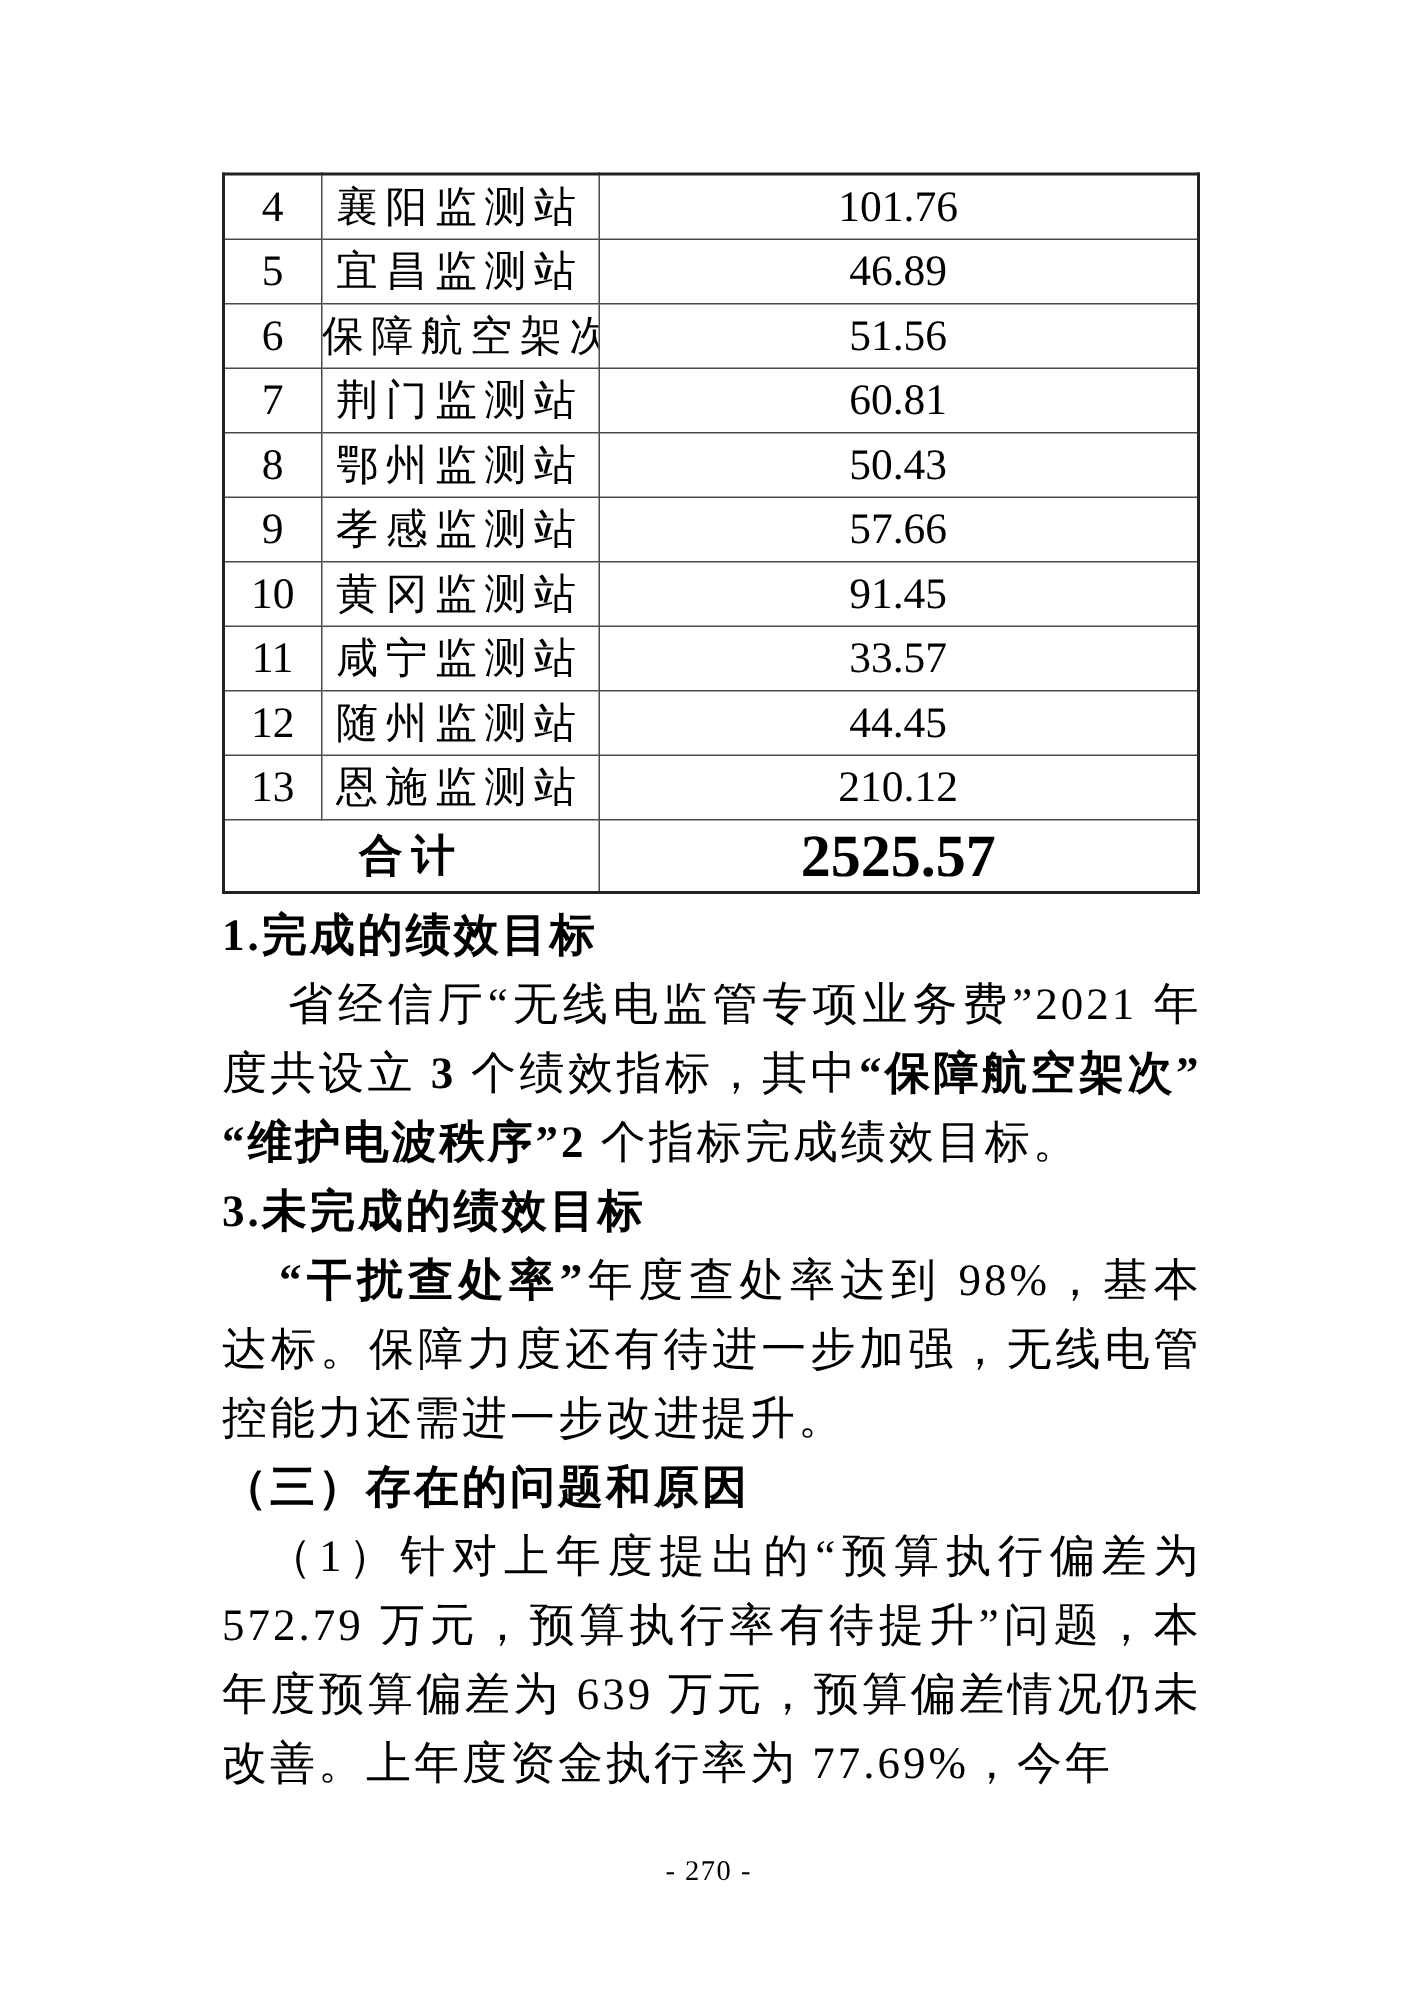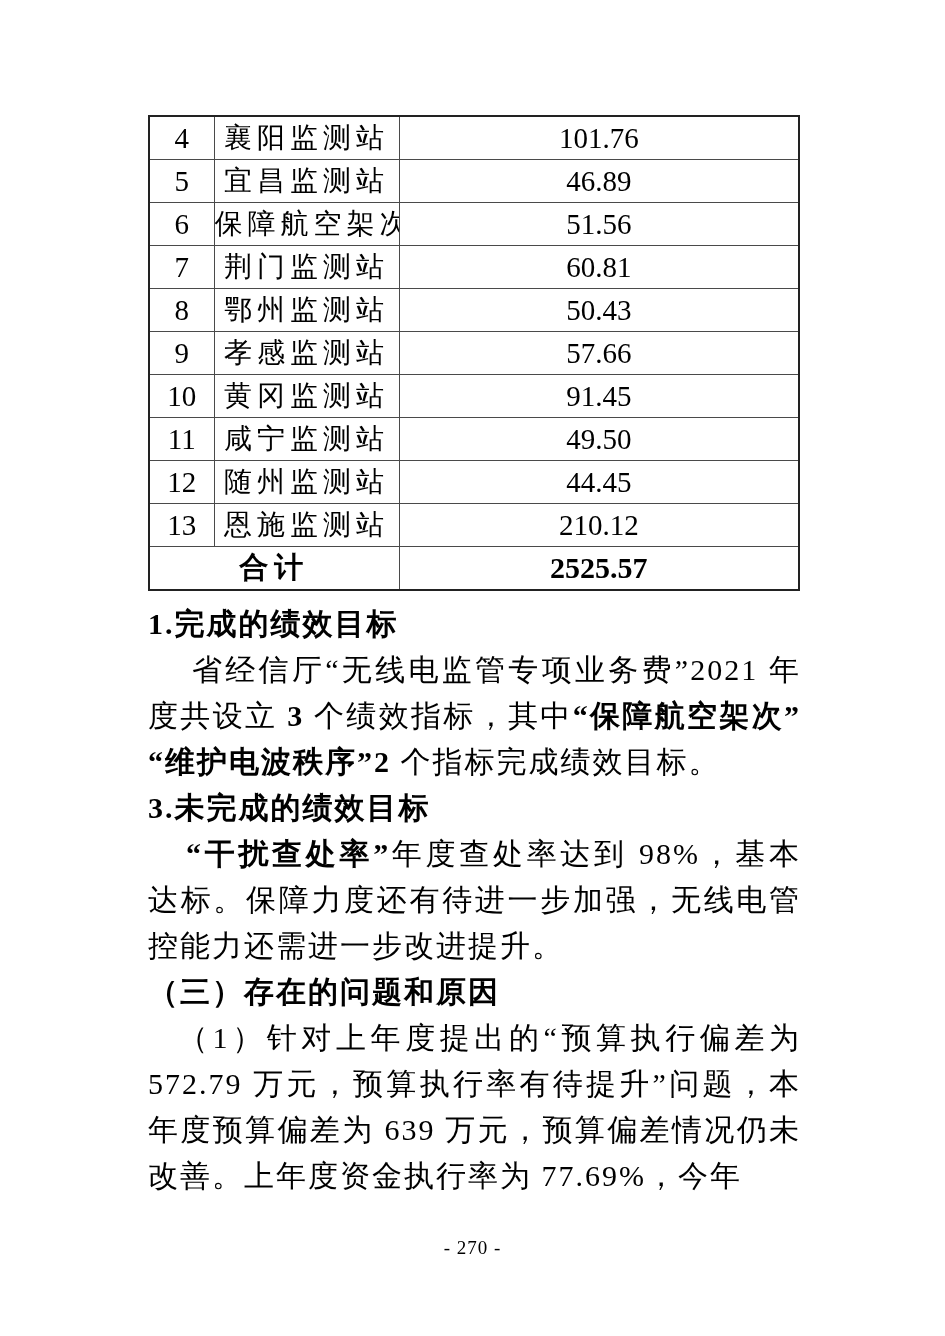--- a/index.html
+++ b/index.html
@@ -31,21 +31,21 @@
     height: 42px;
     padding: 0;
     overflow: hidden;
     white-space: nowrap;
   }
   td.cell-no     { font-size: 29px; }
   td.cell-station{ font-size: 28px; letter-spacing: 5px; }
   td.cell-value  { font-size: 29px; padding-left: 66px; }
   tr.total-row td{ font-weight: bold; }
   td.cell-total-label { font-size: 29px; letter-spacing: 6px; }
-  td.cell-total-value { font-size: 30px; padding-left: 66px; }
+  td.cell-total-value { font-size: 40px; padding-left: 66px; }
 
   
   .content {
     position: absolute;
     left: 148px;
     top: 601px;
     width: 653px;
     font-size: 30px;
     line-height: 46px;
     text-align: justify;
@@ -117,21 +117,21 @@
         <td class="cell-value">57.66</td>
       </tr>
       <tr>
         <td class="cell-no">10</td>
         <td class="cell-station">黄冈监测站</td>
         <td class="cell-value">91.45</td>
       </tr>
       <tr>
         <td class="cell-no">11</td>
         <td class="cell-station">咸宁监测站</td>
-        <td class="cell-value">49.50</td>
+        <td class="cell-value">33.57</td>
       </tr>
       <tr>
         <td class="cell-no">12</td>
         <td class="cell-station">随州监测站</td>
         <td class="cell-value">44.45</td>
       </tr>
       <tr>
         <td class="cell-no">13</td>
         <td class="cell-station">恩施监测站</td>
         <td class="cell-value">210.12</td>

